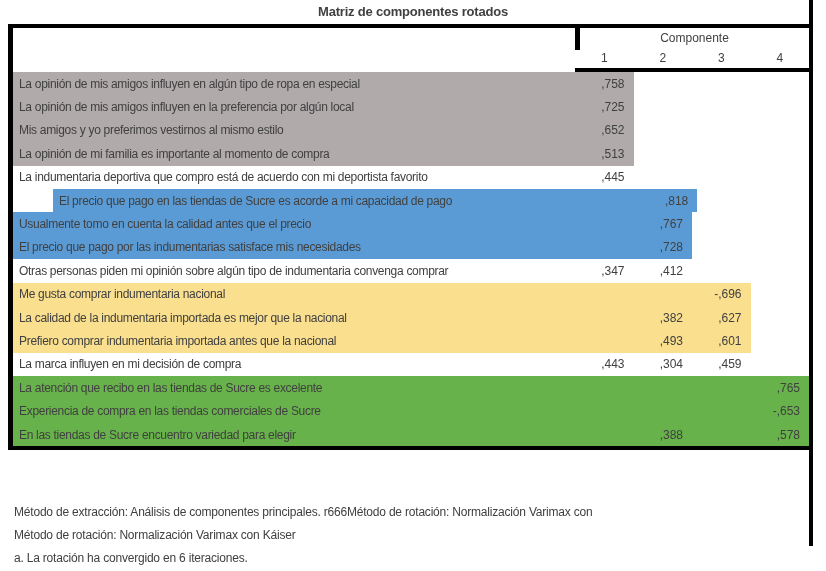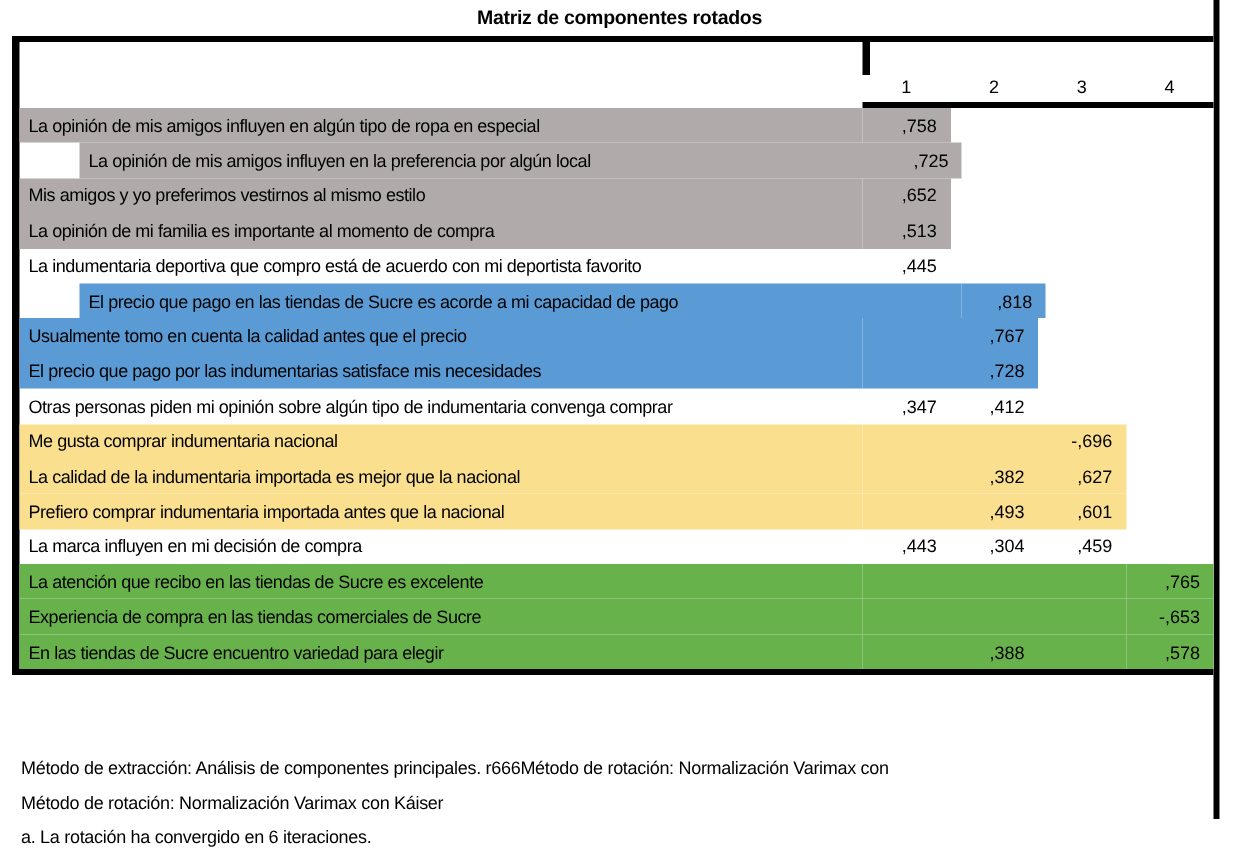--- a/index.html
+++ b/index.html
@@ -1,18 +1,18 @@
 <!DOCTYPE html>
 <html><head>
 <meta charset="utf-8">
 <style>
   html,body{margin:0;padding:0;background:#fff;}
   .page{
     position:relative;width:826px;height:571px;background:#ffffff;
-    font-family:"Liberation Sans",sans-serif;color:#000000;overflow:hidden;
+    font-family:"Liberation Sans",sans-serif;color:#404040;overflow:hidden;
   }
   .title{
     position:absolute;top:4px;left:0;width:100%;text-align:center;
     font-size:13px;font-weight:bold;letter-spacing:-0.2px;
   }
   .right-rail{
     position:absolute;left:809px;top:0;width:4px;height:546px;background:#000;
   }
   .tablebox{
     position:absolute;left:8px;top:24px;width:796px;
@@ -49,37 +49,38 @@
 
 <div class="page">
 
   <div class="title">Matriz de componentes rotados</div>
 
   <div class="right-rail"></div>
 
   <div class="tablebox">
     <div class="thead">
       <div class="vbar"></div>
+      <div class="comp-label">Componente</div>
       <div class="colnums">
         <div class="colnum">1</div>
         <div class="colnum">2</div>
         <div class="colnum">3</div>
         <div class="colnum">4</div>
       </div>
     </div>
     <div class="tbody">
         <div class="row">
           <div class="cell label" style="background: rgb(176, 170, 171);">La opinión de mis amigos influyen en algún tipo de ropa en especial</div>
           <div class="cell value" style="background: rgb(176, 170, 171);">,758</div>
           <div class="cell value"></div>
           <div class="cell value"></div>
           <div class="cell value"></div>
         </div>
         <div class="row">
-          <div class="cell label" style="background: rgb(176, 170, 171); margin-left: 40px;">La opinión de mis amigos influyen en la preferencia por algún local</div>
+          <div class="cell label" style="background: rgb(176, 170, 171);">La opinión de mis amigos influyen en la preferencia por algún local</div>
           <div class="cell value" style="background: rgb(176, 170, 171);">,725</div>
           <div class="cell value"></div>
           <div class="cell value"></div>
           <div class="cell value"></div>
         </div>
         <div class="row">
           <div class="cell label" style="background: rgb(176, 170, 171);">Mis amigos y yo preferimos vestirnos al mismo estilo</div>
           <div class="cell value" style="background: rgb(176, 170, 171);">,652</div>
           <div class="cell value"></div>
           <div class="cell value"></div>

